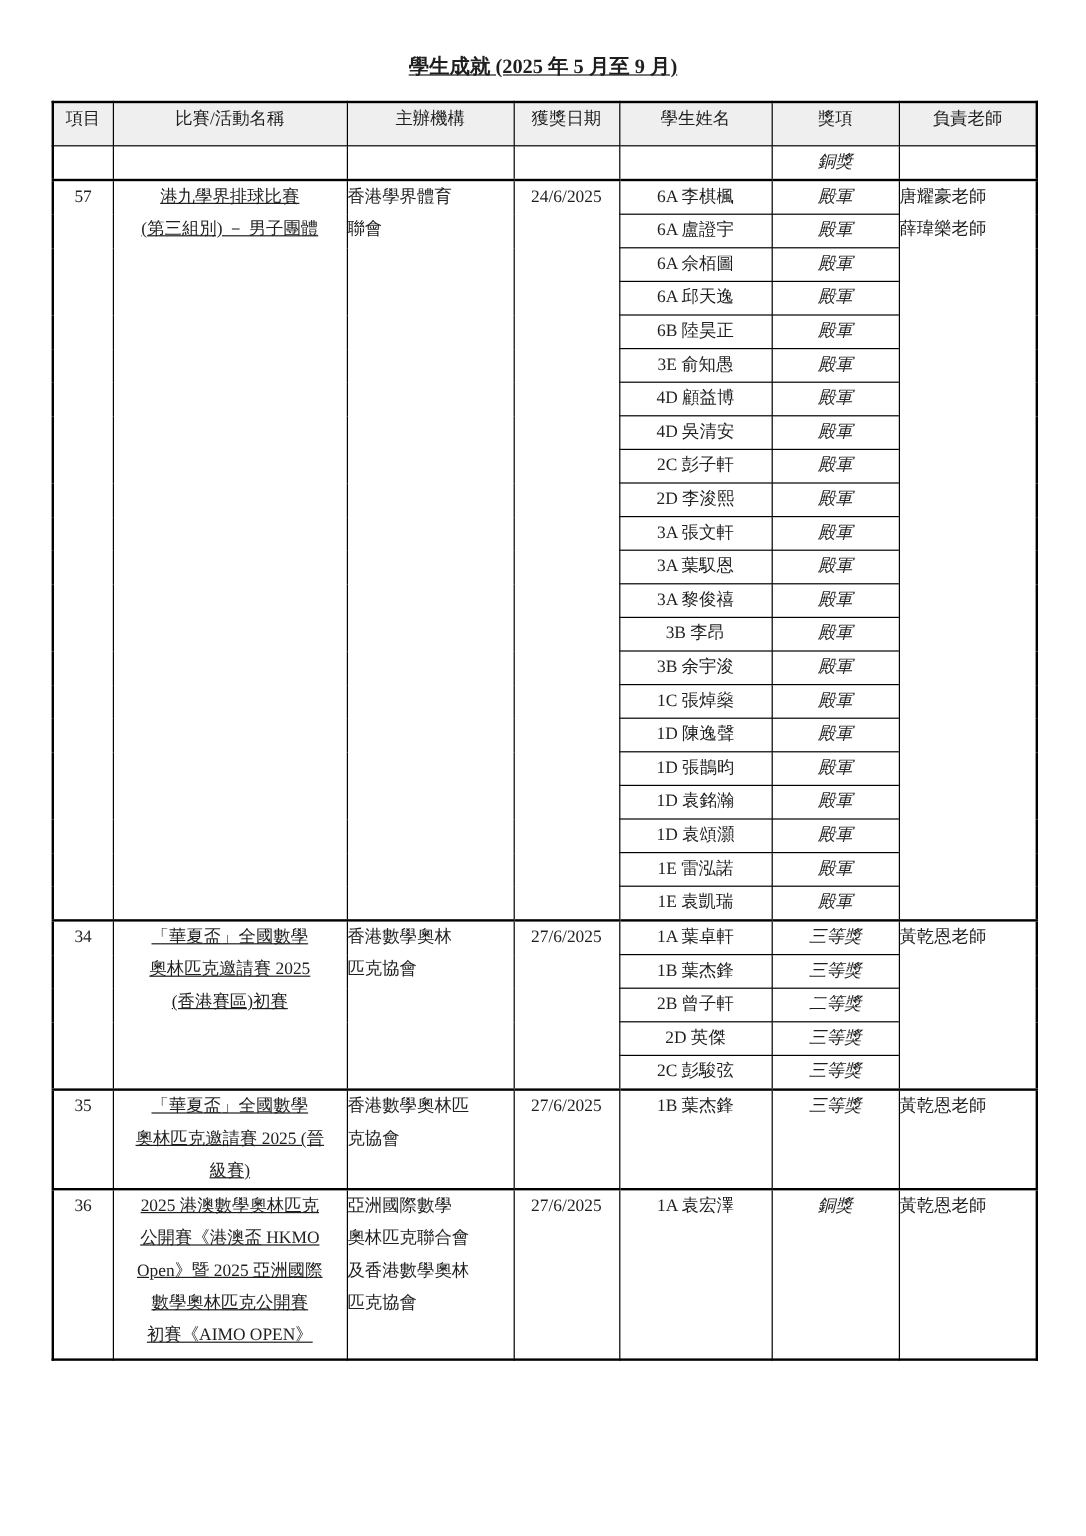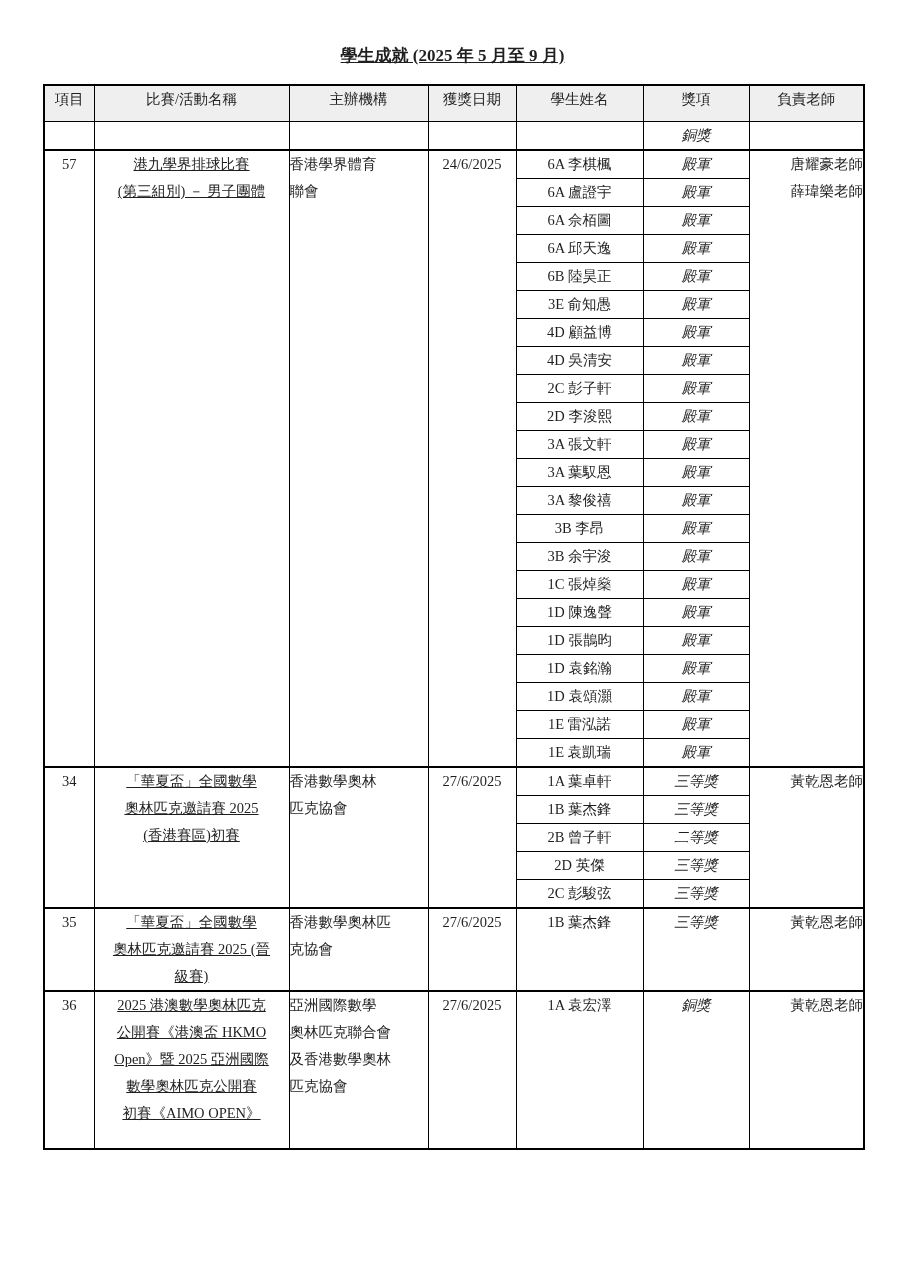--- a/index.html
+++ b/index.html
@@ -46,21 +46,21 @@
   }
   tr.item-start td{ border-top-width:2px; }
   tr.row-28{ height:28px; }
   tr.row-27{ height:27px; }
   .c-item{ text-align:center; }
   .c-name{ text-align:center; padding:0 6px 0 9px; white-space:pre-line;text-decoration:underline; }
   .c-org{ text-align:left; padding:0 4px 0 9px; white-space:pre-line; }
   .c-date{ text-align:center; }
   .c-student{ text-align:center; padding-left:9px; }
   .c-award{ text-align:center;font-style:italic; }
-  .c-teacher{ text-align:right; white-space:pre-line; }
+  .c-teacher{ text-align:left; white-space:pre-line; }
   
   table.grid.scholar{ margin-top:19px; }
   .scholar-title{
     background:#efefef;
     text-align:center;
     height:27px;
     border-bottom:3px solid #000 !important;
   }
   .scholar-recipient{ text-align:center; height:28px; }
   .scholar td{ border:none; }
@@ -232,21 +232,21 @@
           <td class="c-name">「華夏盃」全國數學
 奧林匹克邀請賽 2025 (晉
 級賽)</td>
           <td class="c-org">香港數學奧林匹
 克協會</td>
           <td class="c-date">27/6/2025</td>
           <td class="c-student">1B 葉杰鋒</td>
           <td class="c-award">三等獎</td>
           <td class="c-teacher">黃乾恩老師</td>
         </tr>
-        <tr class="item-start" style="height: 158px; margin-left: 12px;">
+        <tr class="item-start" style="height: 142px; margin-left: 12px;">
           <td class="c-item">36</td>
           <td class="c-name">2025 港澳數學奧林匹克
 公開賽《港澳盃 HKMO
 Open》暨 2025 亞洲國際
 數學奧林匹克公開賽
 初賽《AIMO OPEN》</td>
           <td class="c-org">亞洲國際數學
 奧林匹克聯合會
 及香港數學奧林
 匹克協會</td>

